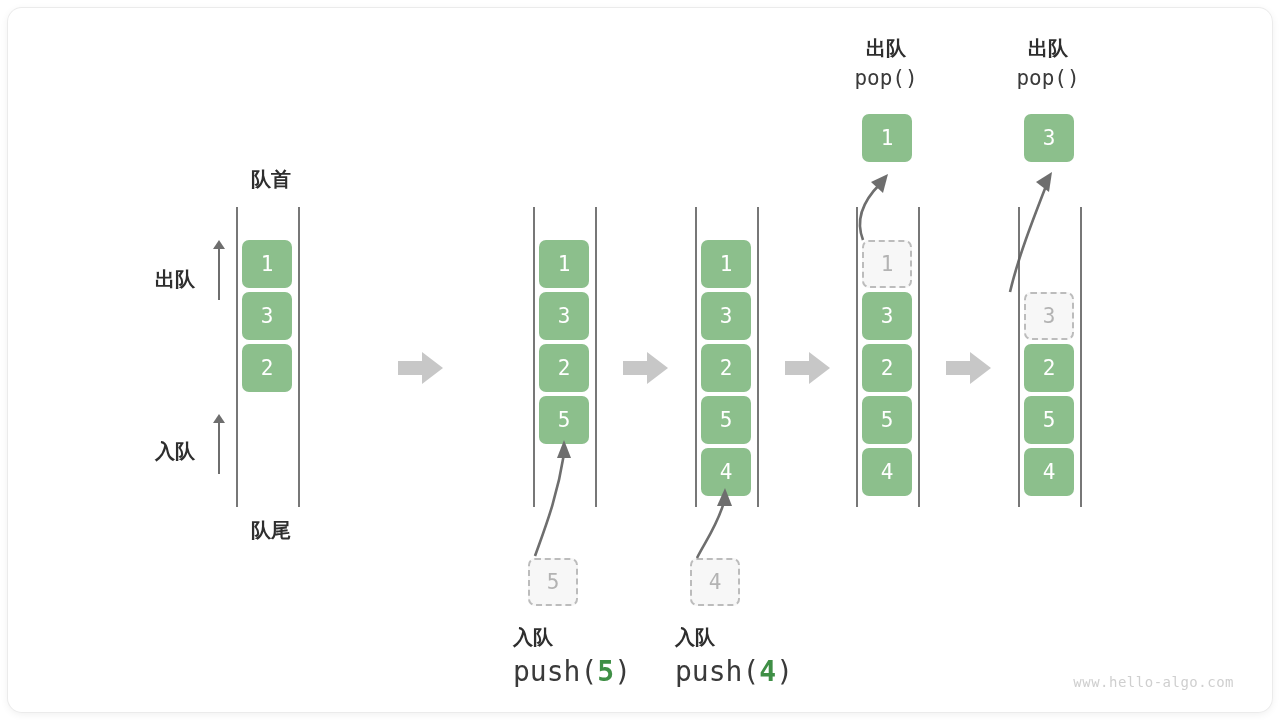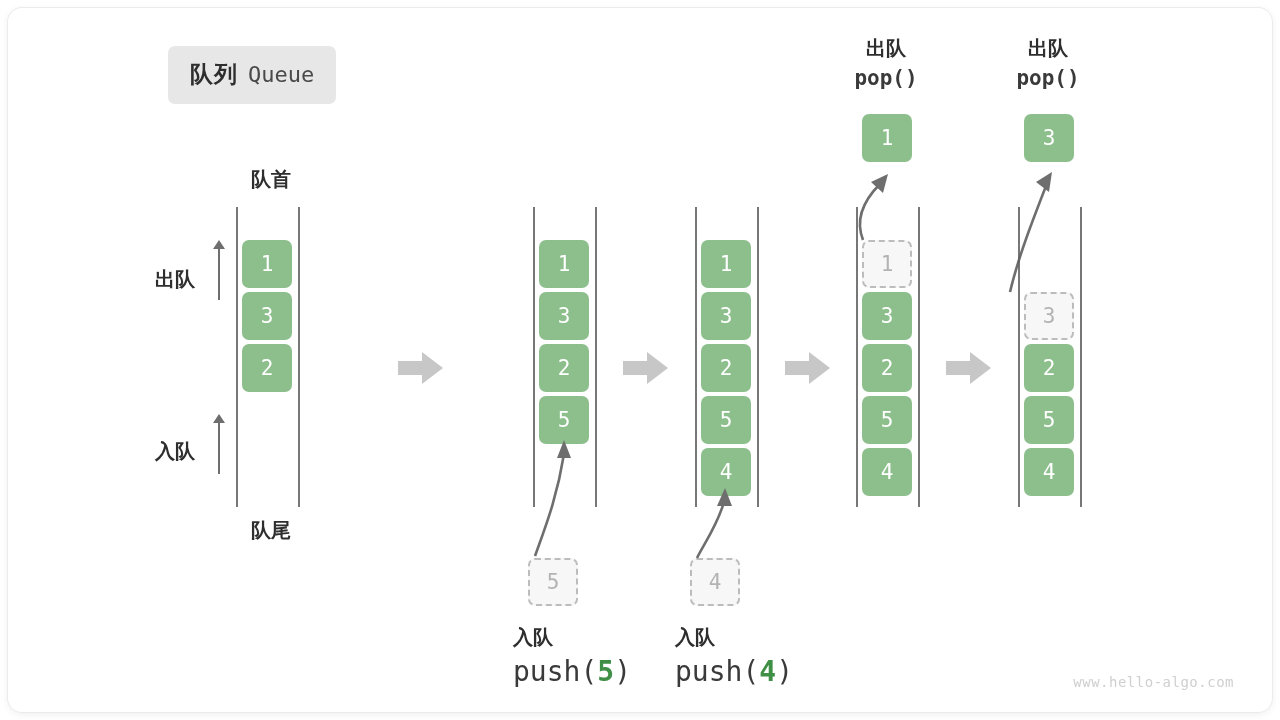--- a/index.html
+++ b/index.html
@@ -77,41 +77,37 @@
     font-size:28px;color:#3a3a3a;
   }
   .caption .l2 .num{color:#3f8f46;font-weight:bold;}
 
   .poplabel{
     position:absolute;text-align:center;white-space:nowrap;line-height:1.45;
   }
   .poplabel .l1{font-size:20px;font-weight:bold;color:#2e2e2e;}
   .poplabel .l2{
     font-family:"DejaVu Sans Mono","Liberation Mono",monospace;
-    font-size:21px;color:#3a3a3a;font-weight:bold;
+    font-size:21px;color:#3a3a3a;
   }
 
   .curve{position:absolute;overflow:visible;}
 
   #watermark{
     position:absolute;right:38px;bottom:22px;
     font-family:"DejaVu Sans Mono","Liberation Mono",monospace;
     font-size:14px;color:#cfcfcf;letter-spacing:.5px;
   }
 </style>
 </head>
 <body>
 
 <div id="card">
  <div class="stage">
 
-  <div id="title-badge">
-    <span class="cn">队列</span>
-    <span class="en">Queue</span>
-  </div>
 
   <div class="col" style="left:180px;">
     <div class="toplabel" style="left:28px;top:158px;width:110px;">队首</div>
     <div class="rail left"></div>
     <div class="rail right"></div>
     <div class="cell" style="top:232px;">1</div>
     <div class="cell" style="top:284px;">3</div>
     <div class="cell" style="top:336px;">2</div>
     <div class="bottomlabel" style="left:28px;top:509px;width:110px;">队尾</div>
 

